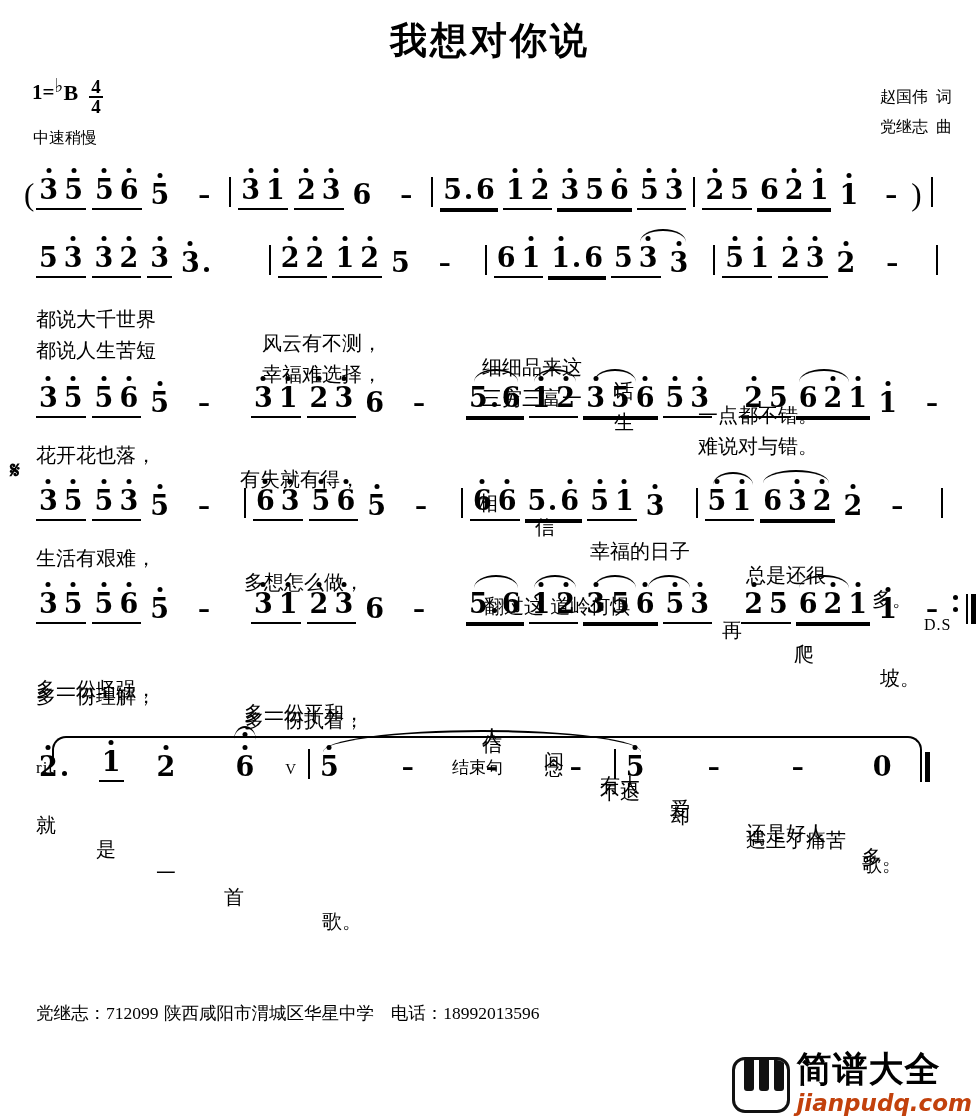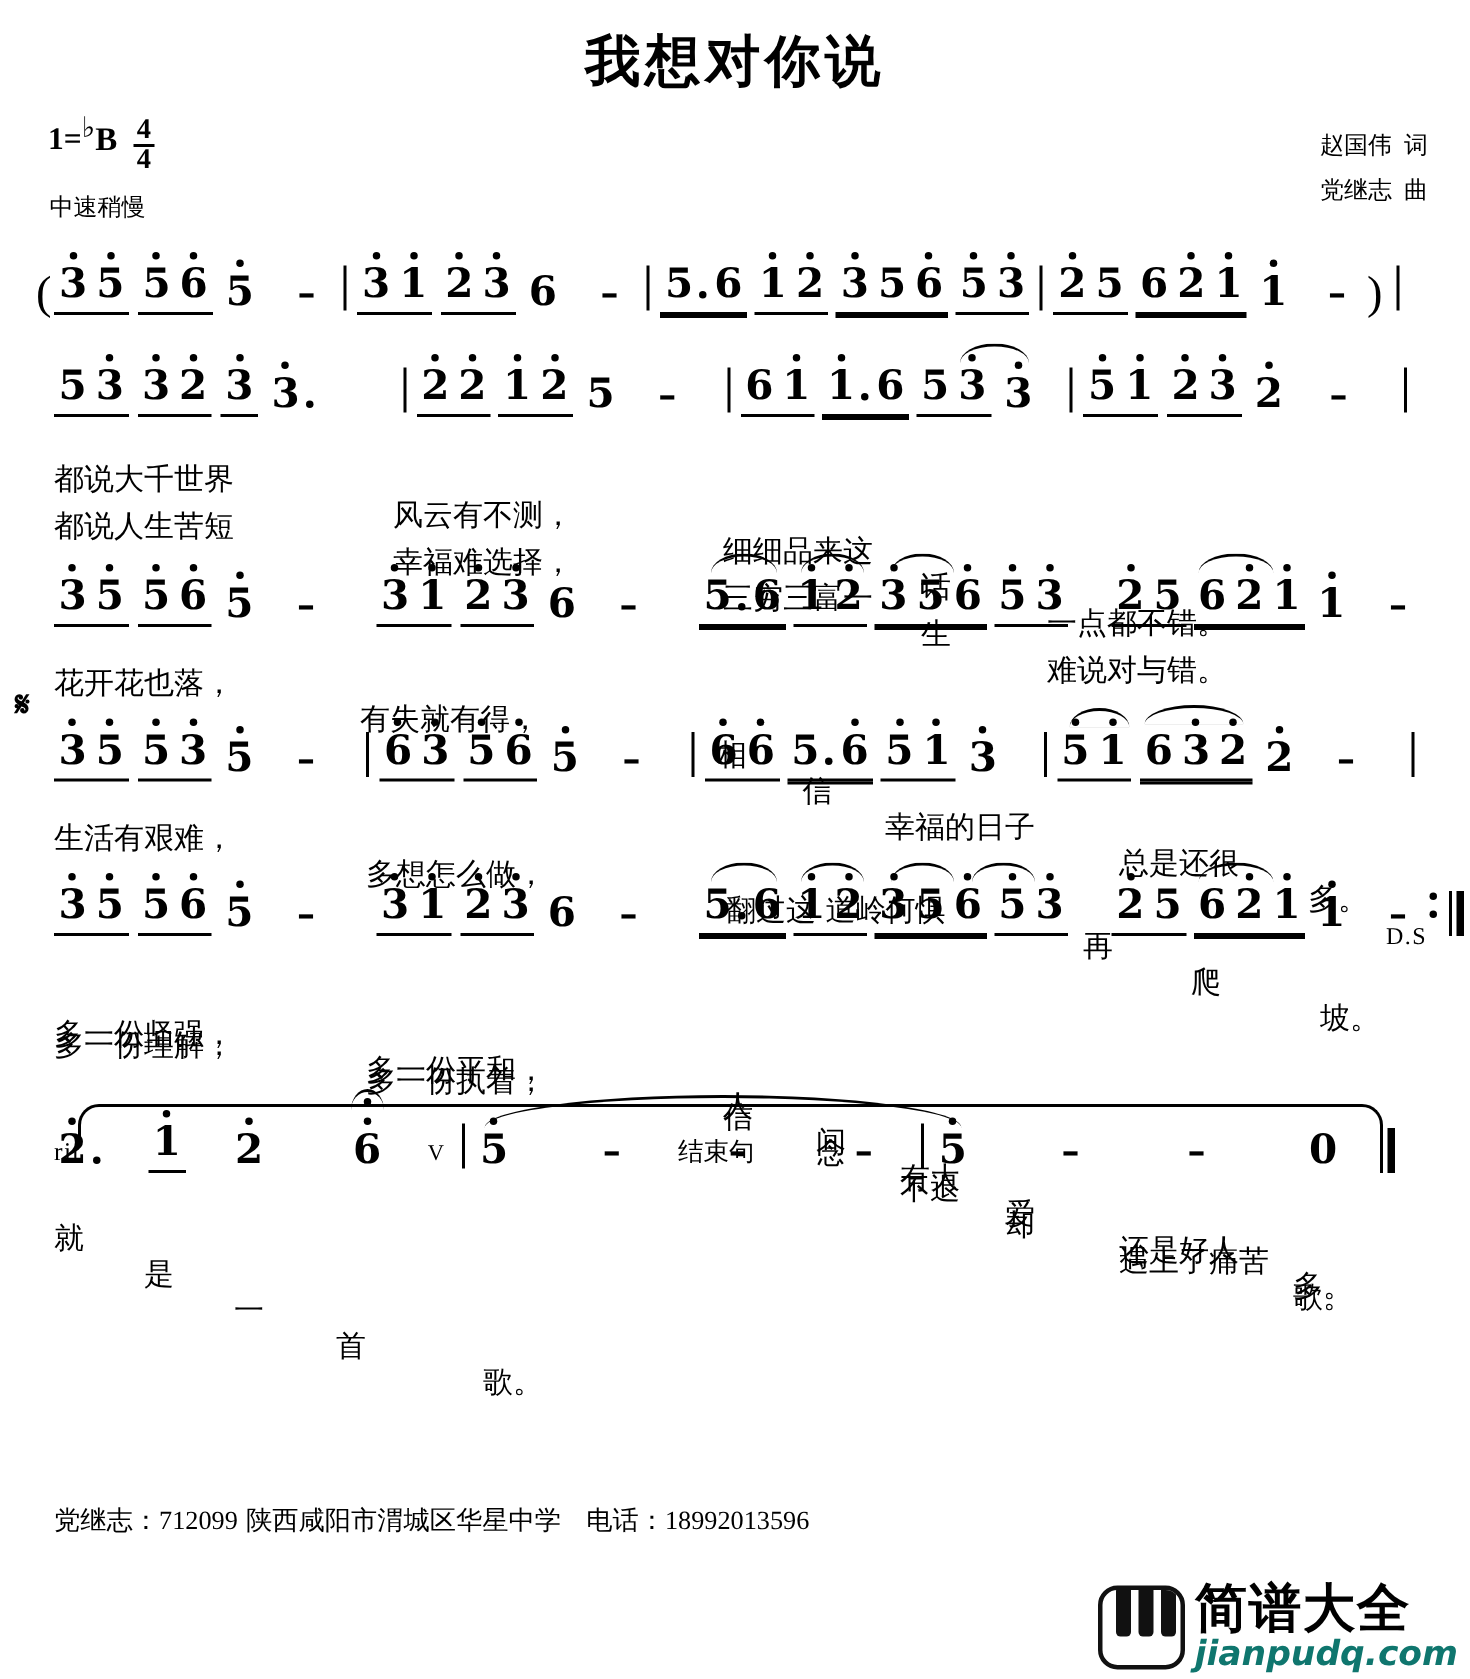--- a/index.html
+++ b/index.html
@@ -302,27 +302,27 @@
     border-radius: 0 0 3px 3px;
   }
   .logo .keys b:nth-child(1){ left: 9px; }
   .logo .keys b:nth-child(2){ left: 24px; }
   .logo .keys b:nth-child(3){ left: 39px; }
   .logo .txt { line-height: 1; }
   .logo .cn {
     font-size: 35px;
     font-weight: bold;
     letter-spacing: 1px;
-    font-family: Liberation Serif, serif;
+    font-family: Liberation Mono, monospace;
   }
   .logo .en {
     font-size: 23px;
     font-style: italic;
     font-weight: bold;
-    color: #0f766e;
+    color: #c2410c;
     font-family: "DejaVu Sans", "Liberation Sans", sans-serif;
     margin-top: 2px;
   }
 </style>
 </head>
 <body>
 
 <div class="title">我想对你说</div>
 
 <div class="header">

